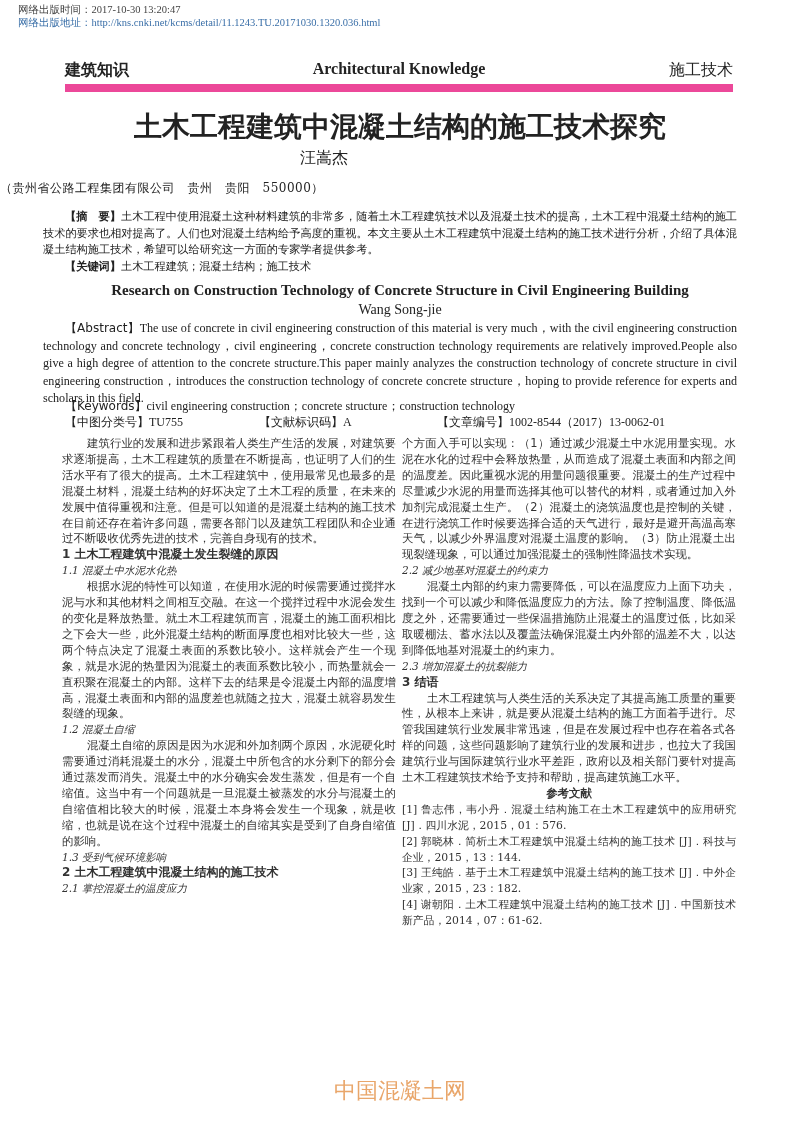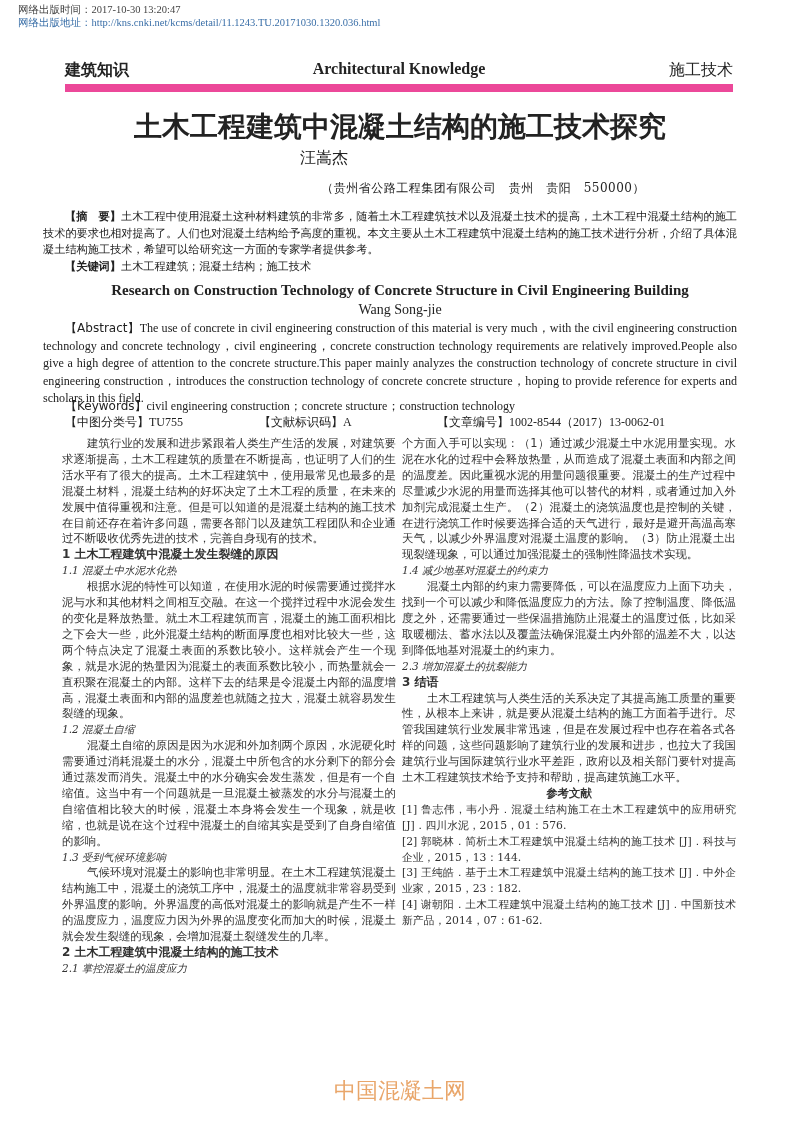--- a/index.html
+++ b/index.html
@@ -10,21 +10,21 @@
   }
   .meta { position: absolute; left: 18px; top: 3px; font-size: 10.5px; line-height: 13px; font-family: "Liberation Serif", serif; }
   .meta .l1 { color: #444; }
   .meta .l2 { color: #3a6fa8; }
   .running-head { position: absolute; left: 65px; top: 58px; width: 668px; height: 26px; border-bottom: 8px solid #ec4899; }
   .rh-left { position: absolute; left: 0; top: 2px; font-size: 16px; font-weight: bold; font-family: "DejaVu Sans", sans-serif; }
   .rh-center { position: absolute; left: 0; right: 0; top: 2px; text-align: center; font-size: 16px; font-weight: bold; font-family: "Liberation Serif", serif; }
   .rh-right { position: absolute; right: 0; top: 2px; font-size: 16px; font-family: "DejaVu Serif", serif; }
   .title { position: absolute; left: 0; width: 800px; top: 108px; text-align: center; font-size: 28px; font-weight: bold; letter-spacing: 0px; font-family: "DejaVu Serif", serif; }
   .author { position: absolute; left: 0; width: 648px; top: 148px; text-align: center; font-size: 16px; }
-  .affil { position: absolute; left: 0; width: 645px; top: 180px; text-align: right; font-size: 12px; letter-spacing: 0.5px; }
+  .affil { position: absolute; left: 0; width: 645px; top: 180px; text-align: left; font-size: 12px; letter-spacing: 0.5px; }
   .abstract-cn { position: absolute; left: 43px; width: 694px; top: 209px; font-size: 11.2px; line-height: 16.5px; text-indent: 22px; text-align: justify; }
   .bk { font-weight: bold; font-family: "DejaVu Sans", sans-serif; }
   .keywords-cn { position: absolute; left: 65px; top: 259px; font-size: 11.2px; }
   .en-title { position: absolute; left: 0; width: 800px; top: 282px; text-align: center; font-size: 15px; font-weight: bold; font-family: "Liberation Serif", serif; }
   .en-author { position: absolute; left: 0; width: 800px; top: 302px; text-align: center; font-size: 14px; font-family: "Liberation Serif", serif; }
   .abstract-en { position: absolute; left: 43px; width: 694px; top: 320px; font-size: 12.1px; line-height: 17.5px; text-indent: 22px; text-align: justify; font-family: "Liberation Serif", serif; }
   .abstract-en .bk, .keywords-en .bk { font-weight: normal; font-family: "DejaVu Sans", sans-serif; font-size: 12px; }
   .keywords-en { position: absolute; left: 65px; top: 398px; font-size: 12px; font-family: "Liberation Serif", serif; }
   .classline { position: absolute; left: 65px; top: 414px; width: 680px; font-size: 12px; font-family: "Liberation Serif", serif; }
   .classline span.item { position: absolute; top: 0; white-space: nowrap; }
@@ -84,28 +84,27 @@
 </div>
 
 <div class="col col-left">
   <p>建筑行业的发展和进步紧跟着人类生产生活的发展，对建筑要求逐渐提高，土木工程建筑的质量在不断提高，也证明了人们的生活水平有了很大的提高。土木工程建筑中，使用最常见也最多的是混凝土材料，混凝土结构的好坏决定了土木工程的质量，在未来的发展中值得重视和注意。但是可以知道的是混凝土结构的施工技术在目前还存在着许多问题，需要各部门以及建筑工程团队和企业通过不断吸收优秀先进的技术，完善自身现有的技术。</p>
   <div class="h1">1  土木工程建筑中混凝土发生裂缝的原因</div>
   <div class="h2">1.1  混凝土中水泥水化热</div>
   <p>根据水泥的特性可以知道，在使用水泥的时候需要通过搅拌水泥与水和其他材料之间相互交融。在这一个搅拌过程中水泥会发生的变化是释放热量。就土木工程建筑而言，混凝土的施工面积相比之下会大一些，此外混凝土结构的断面厚度也相对比较大一些，这两个特点决定了混凝土表面的系数比较小。这样就会产生一个现象，就是水泥的热量因为混凝土的表面系数比较小，而热量就会一直积聚在混凝土的内部。这样下去的结果是令混凝土内部的温度增高，混凝土表面和内部的温度差也就随之拉大，混凝土就容易发生裂缝的现象。</p>
   <div class="h2">1.2  混凝土自缩</div>
   <p>混凝土自缩的原因是因为水泥和外加剂两个原因，水泥硬化时需要通过消耗混凝土的水分，混凝土中所包含的水分剩下的部分会通过蒸发而消失。混凝土中的水分确实会发生蒸发，但是有一个自缩值。这当中有一个问题就是一旦混凝土被蒸发的水分与混凝土的自缩值相比较大的时候，混凝土本身将会发生一个现象，就是收缩，也就是说在这个过程中混凝土的自缩其实是受到了自身自缩值的影响。</p>
   <div class="h2">1.3  受到气候环境影响</div>
-  <p>气候环境对混凝土的影响也非常明显。在土木工程建筑混凝土结构施工中，混凝土的浇筑工序中，混凝土的温度就非常容易受到外界温度的影响。外界温度的高低对混凝土的影响就是产生不一样的温度应力，温度应力因为外界的温度变化而加大的时候，混凝土就会发生裂缝的现象，会增加混凝土裂缝发生的几率。</p>
   <div class="h1">2  土木工程建筑中混凝土结构的施工技术</div>
   <div class="h2">2.1  掌控混凝土的温度应力</div>
 </div>
 
 <div class="col col-right">
   <p id="s21b" style="text-indent:0">个方面入手可以实现：（1）通过减少混凝土中水泥用量实现。水泥在水化的过程中会释放热量，从而造成了混凝土表面和内部之间的温度差。因此重视水泥的用量问题很重要。混凝土的生产过程中尽量减少水泥的用量而选择其他可以替代的材料，或者通过加入外加剂完成混凝土生产。（2）混凝土的浇筑温度也是控制的关键，在进行浇筑工作时候要选择合适的天气进行，最好是避开高温高寒天气，以减少外界温度对混凝土温度的影响。（3）防止混凝土出现裂缝现象，可以通过加强混凝土的强制性降温技术实现。</p>
-  <div class="h2">1.4  减少地基对混凝土的约束力</div>
+  <div class="h2">2.2  减少地基对混凝土的约束力</div>
   <p>混凝土内部的约束力需要降低，可以在温度应力上面下功夫，找到一个可以减少和降低温度应力的方法。除了控制温度、降低温度之外，还需要通过一些保温措施防止混凝土的温度过低，比如采取暖棚法、蓄水法以及覆盖法确保混凝土内外部的温差不大，以达到降低地基对混凝土的约束力。</p>
   <div class="h2">2.3  增加混凝土的抗裂能力</div>
   <div class="h1">3  结语</div>
   <p>土木工程建筑与人类生活的关系决定了其提高施工质量的重要性，从根本上来讲，就是要从混凝土结构的施工方面着手进行。尽管我国建筑行业发展非常迅速，但是在发展过程中也存在着各式各样的问题，这些问题影响了建筑行业的发展和进步，也拉大了我国建筑行业与国际建筑行业水平差距，政府以及相关部门要针对提高土木工程建筑技术给予支持和帮助，提高建筑施工水平。</p>
   <div class="refs-title">参考文献</div>
   <div class="ref">[1] 鲁志伟，韦小丹．混凝土结构施工在土木工程建筑中的应用研究 [J]．四川水泥，2015，01：576.</div>
   <div class="ref">[2] 郭晓林．简析土木工程建筑中混凝土结构的施工技术 [J]．科技与企业，2015，13：144.</div>
   <div class="ref">[3] 王纯皓．基于土木工程建筑中混凝土结构的施工技术 [J]．中外企业家，2015，23：182.</div>
   <div class="ref">[4] 谢朝阳．土木工程建筑中混凝土结构的施工技术 [J]．中国新技术新产品，2014，07：61-62.</div>
 </div>

